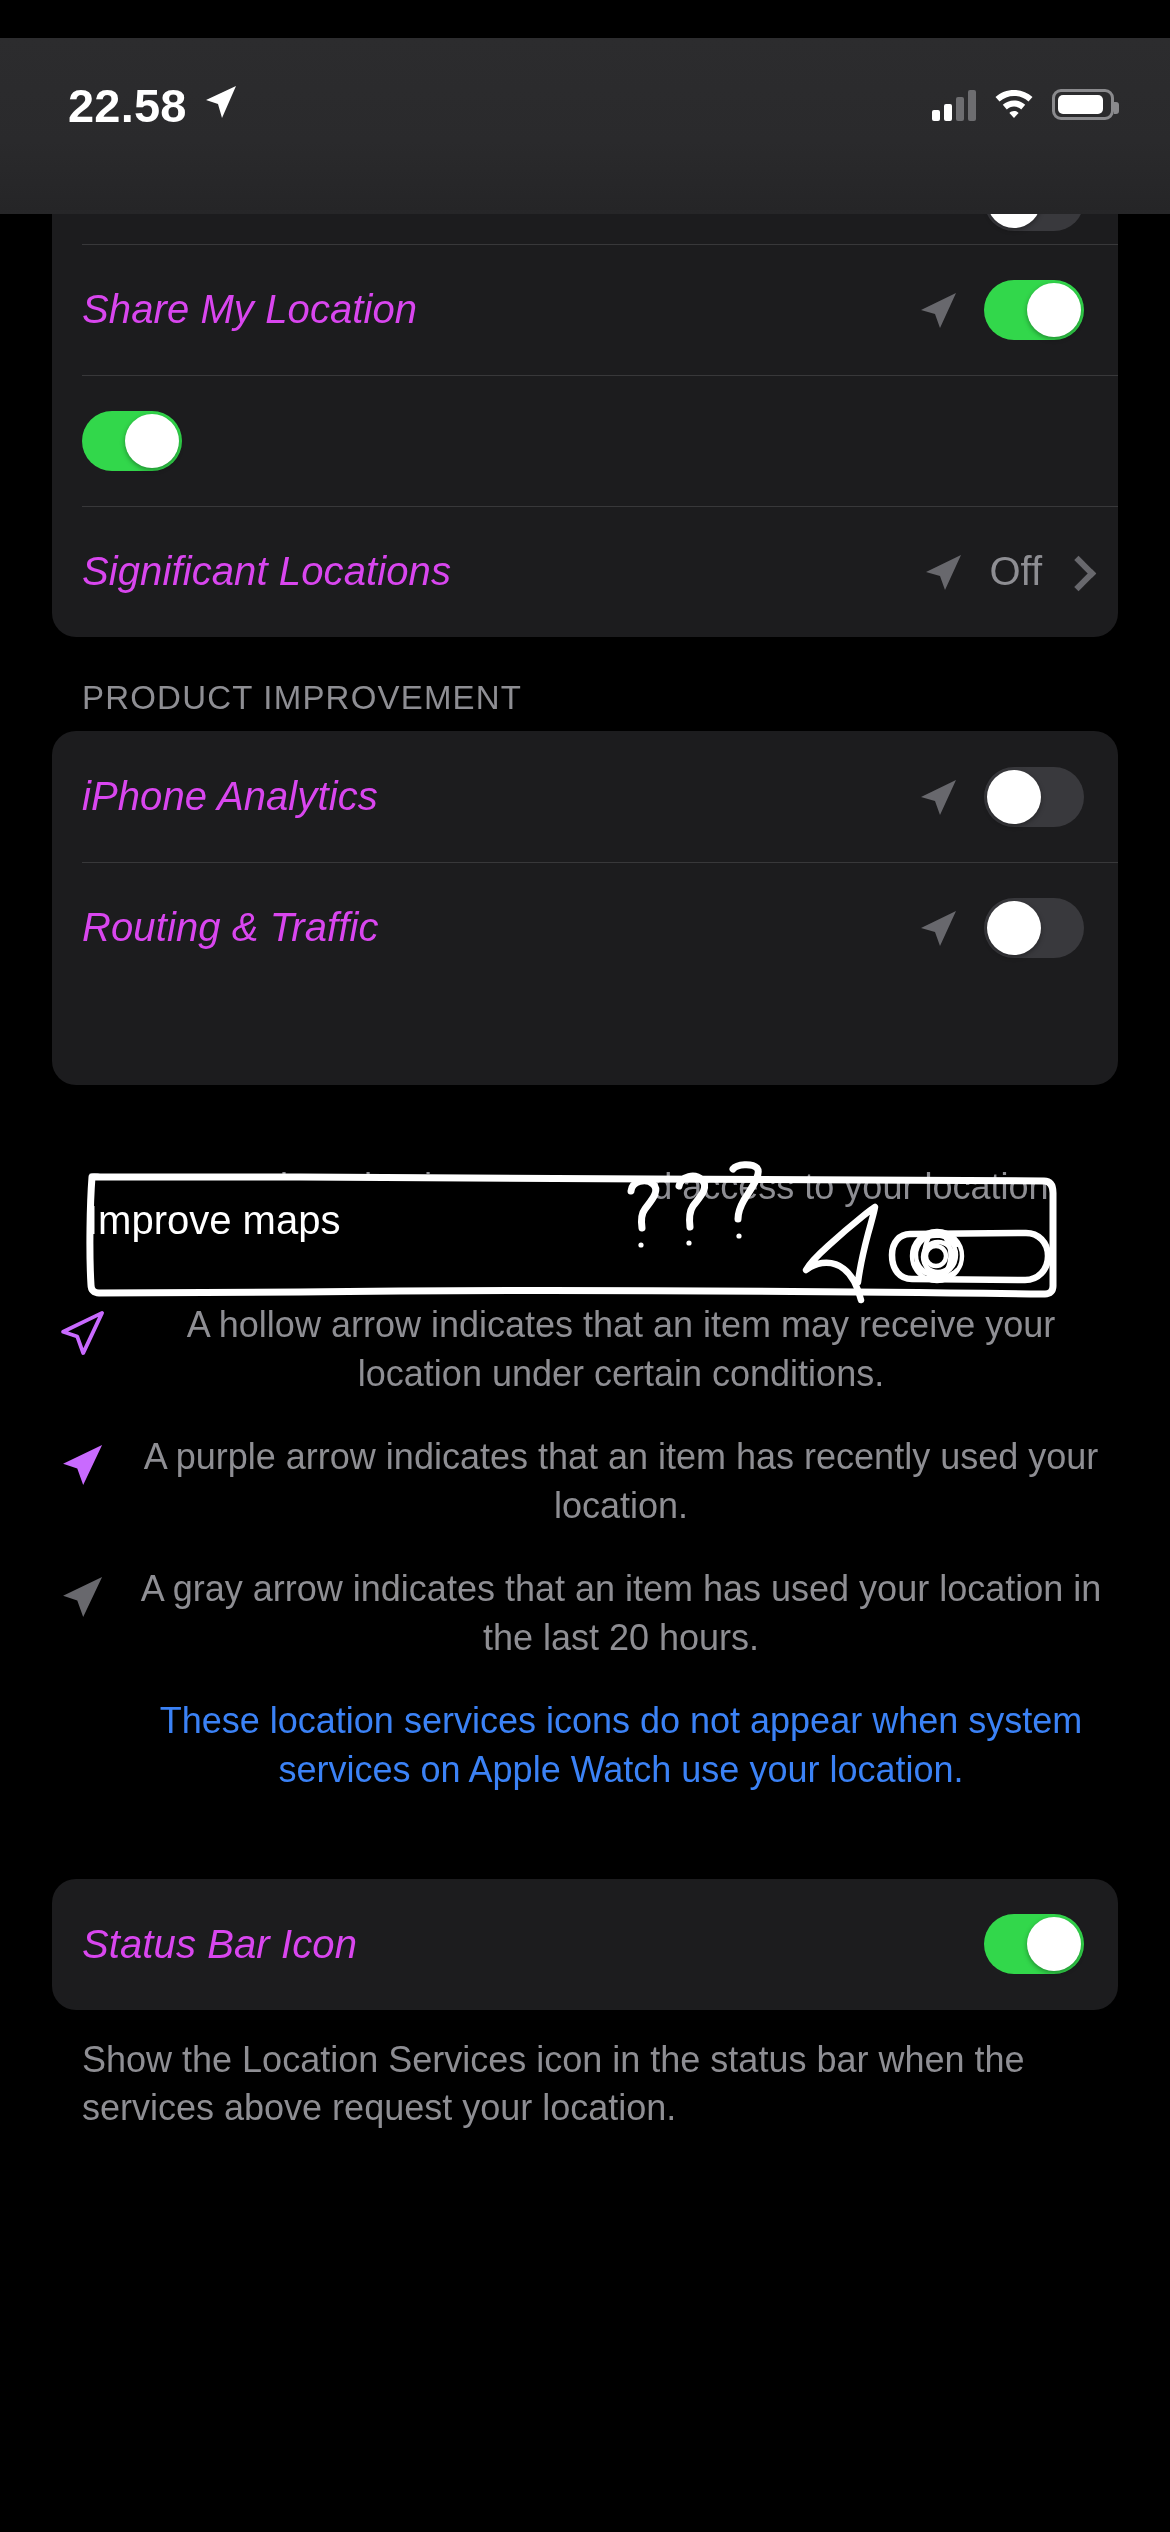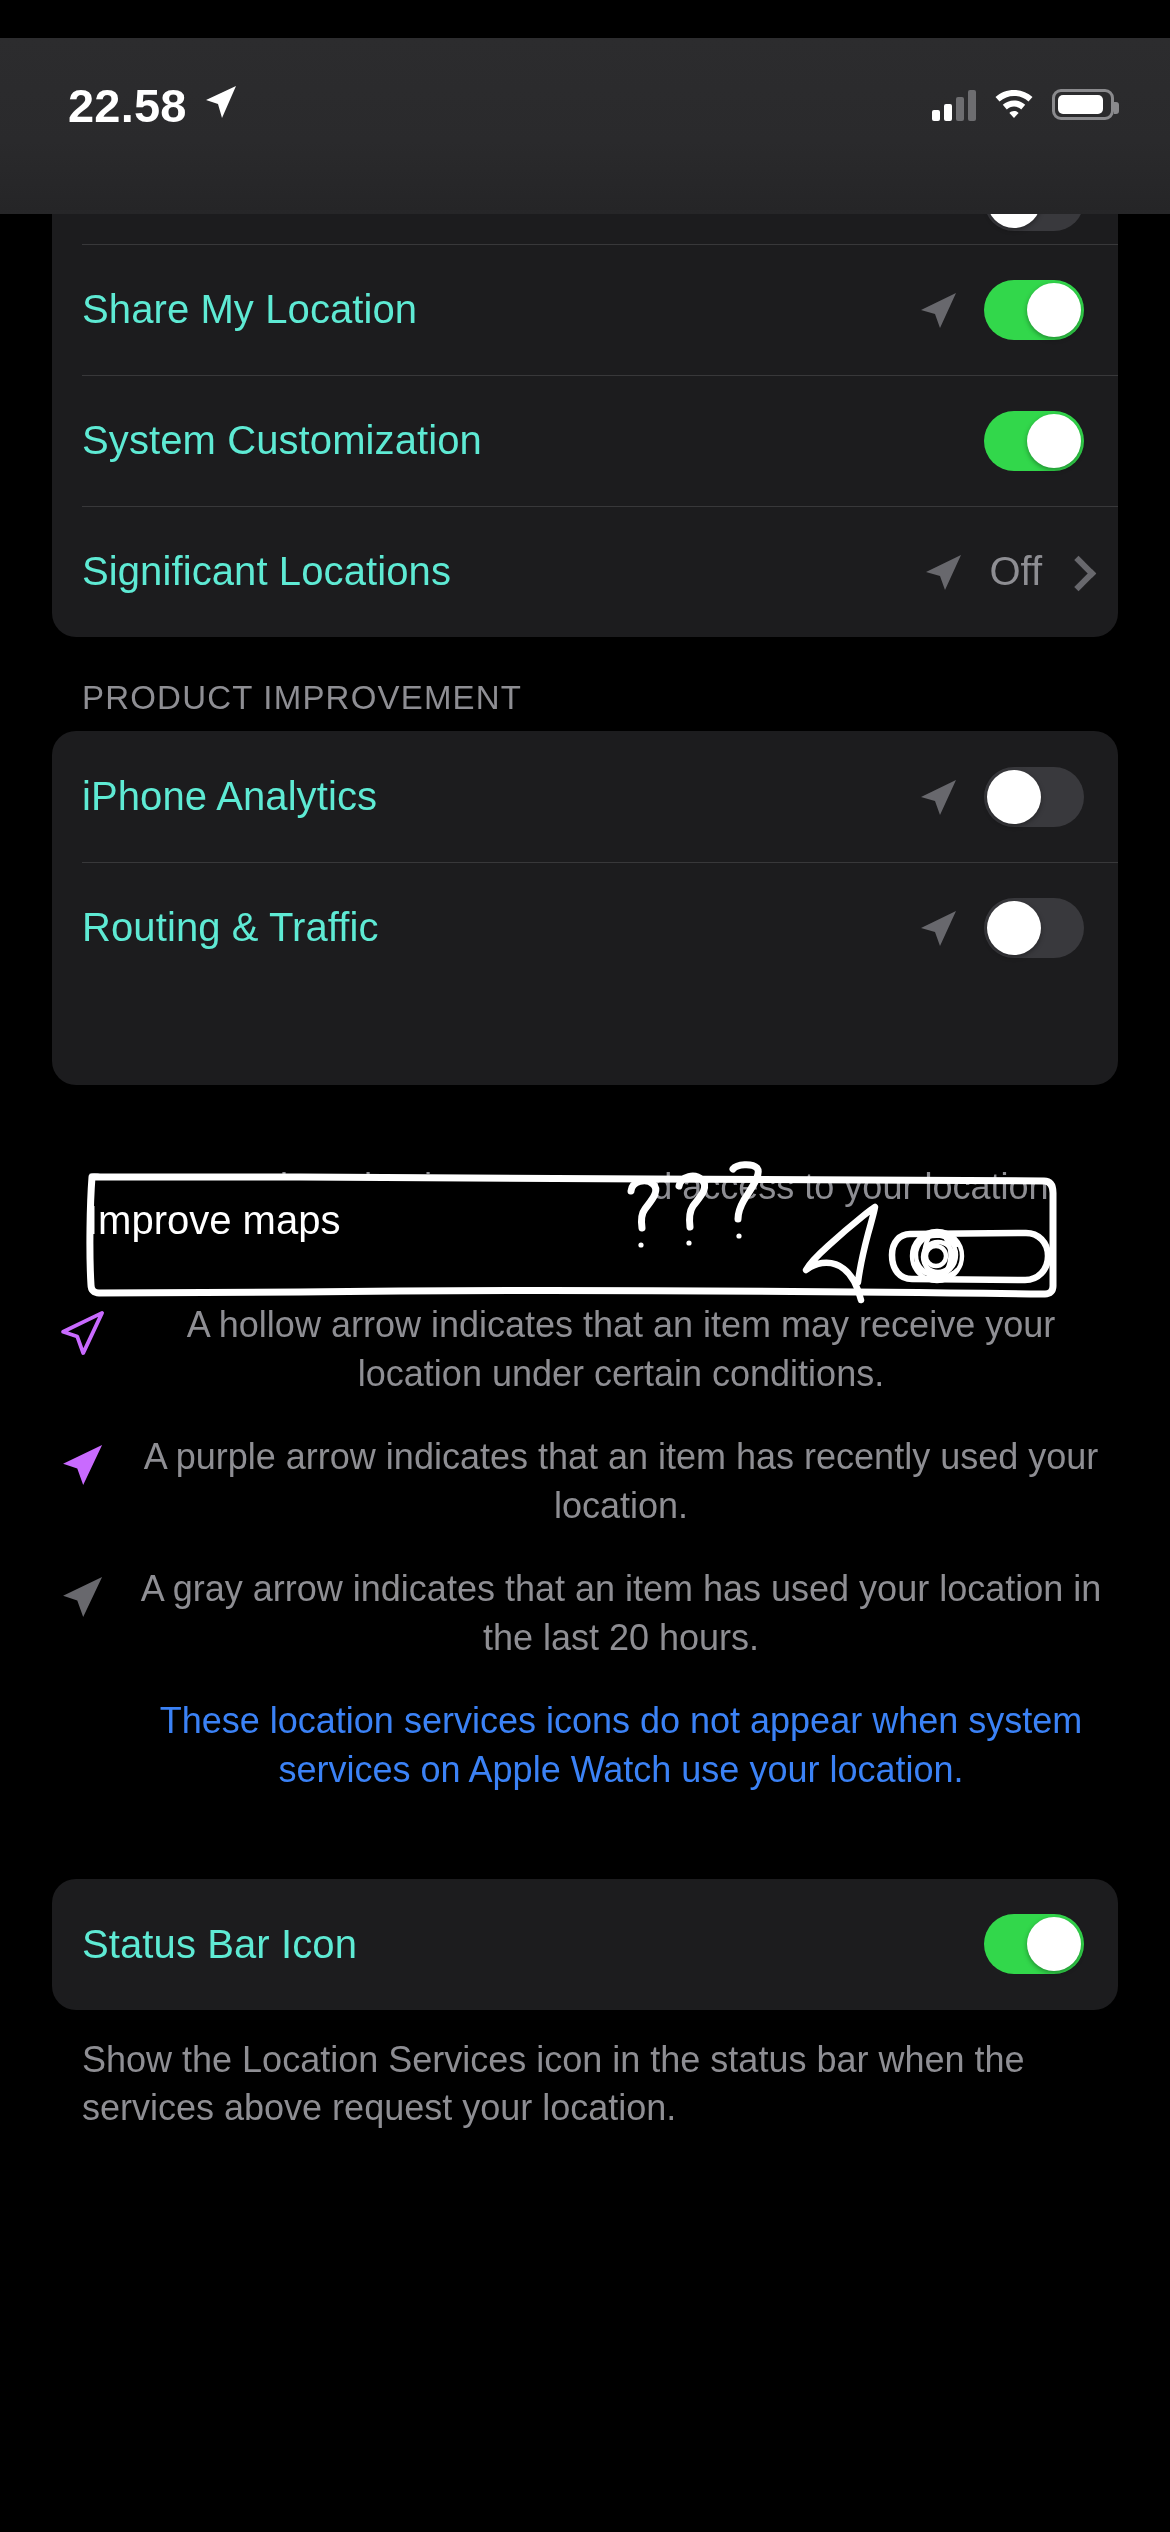--- a/index.html
+++ b/index.html
@@ -66,21 +66,21 @@
   }
   .group.clipped-top { border-radius:0 0 24px 24px; margin-top:-22px; }
 
   .row {
     position:relative; display:flex; align-items:center;
     height:131px; padding:0 34px 0 30px;
   }
   .row + .row::before {
     content:""; position:absolute; left:30px; right:0; top:0; height:1px; background:#38383a;
   }
-  .row-label { flex:1; font-size:40px; color:#5eead4; letter-spacing:0.1px; }
+  .row-label { flex:1; font-size:40px; color:#d946ef; letter-spacing:0.1px;font-style:italic; }
   .row-right { display:flex; align-items:center; gap:24px; }
   .row-value { font-size:40px; color:#8e8e93; }
 
   
   .arr { width:44px; height:44px; display:block; }
 
   
   .toggle {
     width:100px; height:60px; border-radius:30px; position:relative;
     background:#39393d; transition:none;
@@ -187,21 +187,20 @@
                 <path d="M40 5 L5 22 L19 26 L24 40 Z" fill="#68686d"></path>
               </svg>
           </span>
           <div class="toggle on">
             <span class="knob"></span>
           </div>
         </div>
       </div>
 
       <div class="row">
-        <div class="row-label">System Customization</div>
         <div class="row-right">
           <div class="toggle on">
             <span class="knob"></span>
           </div>
         </div>
       </div>
 
       <div class="row">
         <div class="row-label">Significant Locations</div>
         <div class="row-right">

